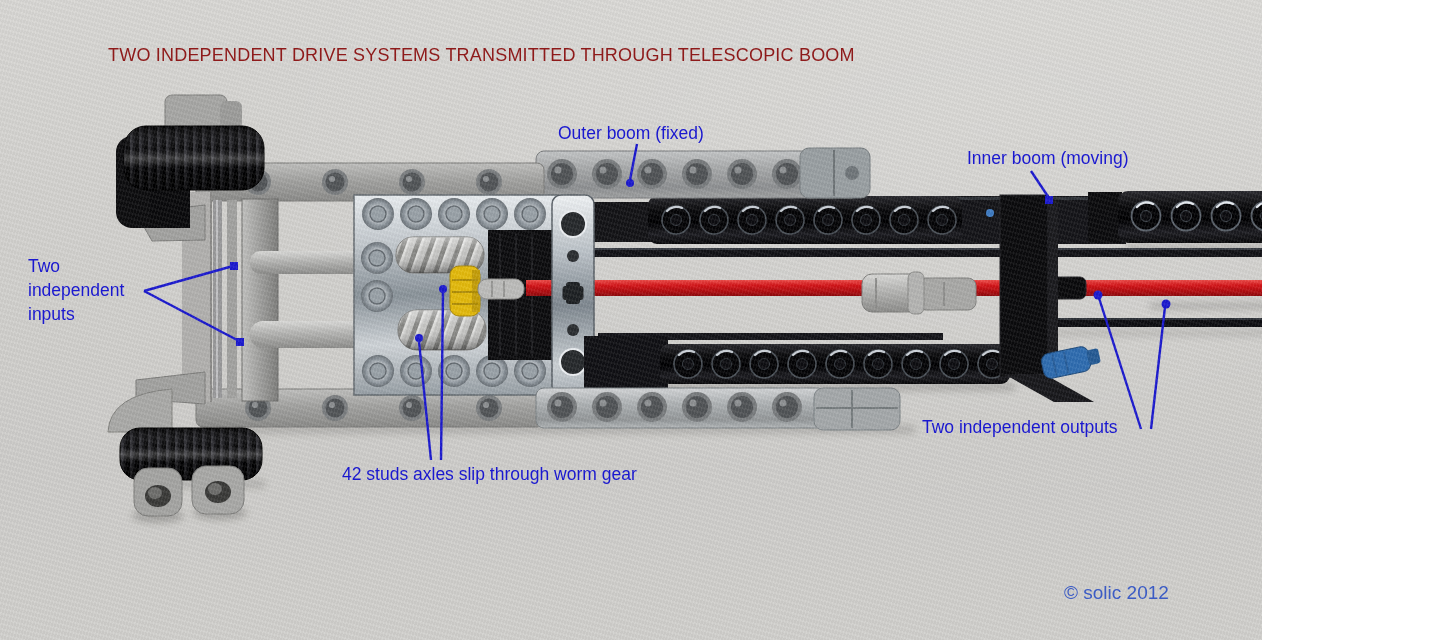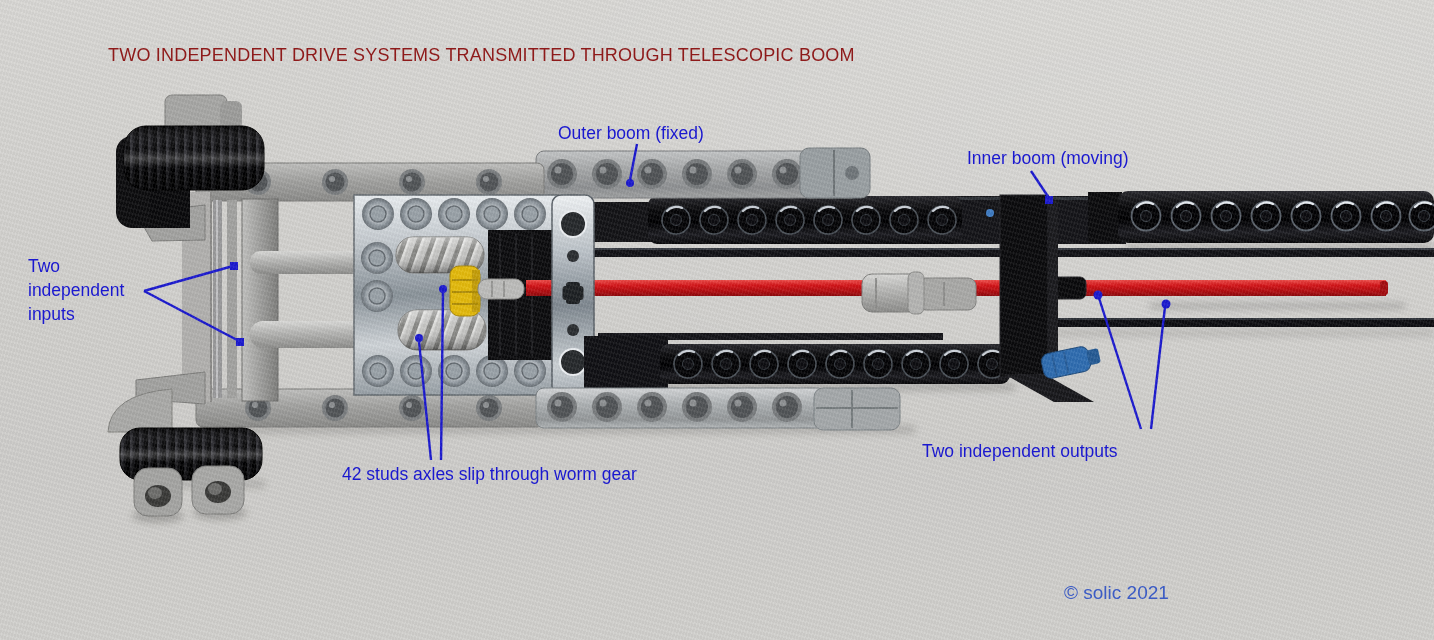--- a/index.html
+++ b/index.html
@@ -1,18 +1,18 @@
 <!DOCTYPE html>
 <html style="--title-color: #8e1a1a; --label-color: #1a18cf; --copyright-color: #3b5bc4;"><head>
 <meta charset="utf-8">
 <style>
   html,body{margin:0;padding:0;}
   body{font-family:"Liberation Sans",sans-serif;}
   .photo-canvas{
-    position:relative;width:1434px;height:640px;overflow:hidden;
+    position:relative;width:1262px;height:640px;overflow:hidden;
     background:
       radial-gradient(ellipse at 78% 20%, rgba(255,255,255,0.10), transparent 55%),
       linear-gradient(180deg,#d9d8d5 0%,#d4d3d0 30%,#cfcecb 72%,#d2d1ce 100%);
   }
   .texture{
     position:absolute;inset:0;pointer-events:none;
     background-image:
       repeating-linear-gradient(105deg, rgba(255,255,255,0.05) 0 1px, rgba(0,0,0,0.02) 1px 3px),
       repeating-linear-gradient(15deg, rgba(255,255,255,0.04) 0 2px, rgba(0,0,0,0.018) 2px 5px);
   }
@@ -24,21 +24,21 @@
     font-size:18px;letter-spacing:.2px;font-weight:500;
   }
   .label{
     position:absolute;color:var(--label-color,#1a18cf);
     font-size:17.5px;line-height:1.35;font-weight:500;
   }
   .lbl-outer{left:558px;top:122px;}
   .lbl-inner{left:967px;top:147px;}
   .lbl-inputs{left:28px;top:254px;white-space:pre-line;line-height:24px;}
   .lbl-worm{left:342px;top:463px;}
-  .lbl-outputs{left:922px;top:440px;}
+  .lbl-outputs{left:922px;top:416px;}
   .copyright{
     left:1064px;top:582px;
     color:var(--copyright-color,#3b5bc4);
     font-size:19px;
   }
   .arrow-line{stroke:var(--label-color,#1a18cf);stroke-width:2.4;fill:none;}
   .arrow-dot{fill:var(--label-color,#1a18cf);}
 </style>
 </head>
 <body>
@@ -384,15 +384,15 @@
   <div class="texture"></div>
 
   <div class="caption page-title">TWO INDEPENDENT DRIVE SYSTEMS TRANSMITTED THROUGH TELESCOPIC BOOM</div>
   <div class="label lbl-outer">Outer boom (fixed)</div>
   <div class="label lbl-inner">Inner boom (moving)</div>
   <div class="label lbl-inputs">Two
 independent
 inputs</div>
   <div class="label lbl-worm">42 studs axles slip through worm gear</div>
   <div class="label lbl-outputs">Two independent outputs</div>
-  <div class="caption copyright">© solic 2021</div>
+  <div class="caption copyright">© solic 2012</div>
 
 </div>
 
 </body></html>

